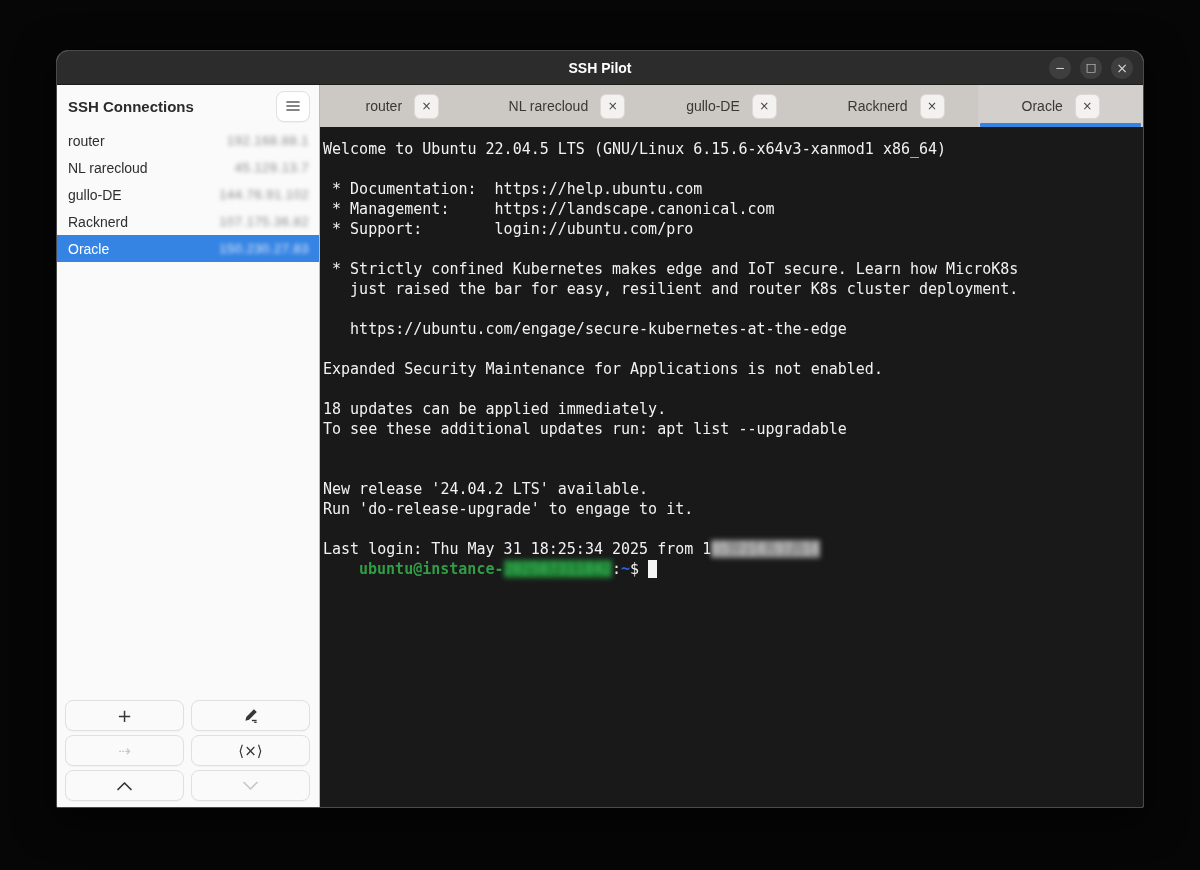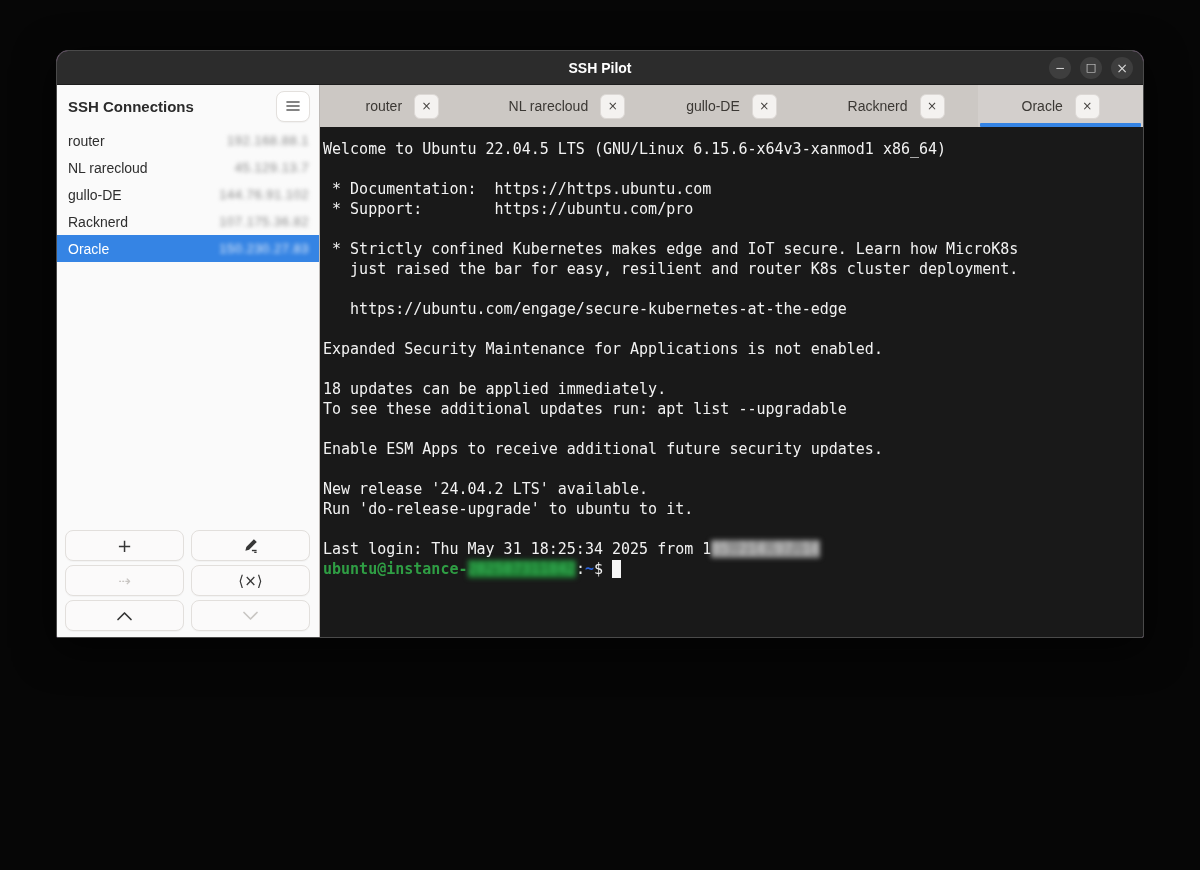--- a/index.html
+++ b/index.html
@@ -4,21 +4,21 @@
 <style>
   * { margin:0; padding:0; box-sizing:border-box; }
   html,body { width:1200px; height:870px; }
   body {
     font-family: "Liberation Sans", "DejaVu Sans", sans-serif;
     background:#060606; overflow:hidden;
   }
   .stage { position:relative; width:1200px; height:870px; background:#060606; }
 
   .window {
-    position:absolute; left:56px; top:50px; width:1088px; height:588px;
+    position:absolute; left:56px; top:50px; width:1088px; height:758px;
     border-radius:12px 12px 2px 2px; overflow:hidden;
     border:1px solid #4a4a4a; background:#f0abfc;
     display:flex; flex-direction:column;
     box-shadow:0 10px 40px rgba(0,0,0,.7);
   }
 
   
   .titlebar {
     height:34px; flex:0 0 34px; background:#2c2c2c;
     display:flex; align-items:center; position:relative;
@@ -105,21 +105,21 @@
   }
 
   
   .terminal {
     flex:1; background:#191919; overflow:hidden; padding:12px 0 0 3px; cursor:text;
   }
   .term-line {
     font-family:"DejaVu Sans Mono", monospace; font-size:15px; line-height:20px;
     color:#f2f2f2; white-space:pre;
   }
-  .t-green { color:var(--term-green,#2f9e44); font-weight:bold; }
+  .t-green { color:var(--term-green,#2f9e44); font-weight:bold;margin-left:36px; }
   .t-blue  { color:var(--term-blue,#2b62d9); font-weight:bold; }
   .t-blurgreen {
     color:#35b054; background:#1d7a31; filter:blur(2.5px); font-weight:bold;
     user-select:none;
   }
   .t-blurgray {
     color:#cquadcfcf; color:#cfcfcf; background:#8f8f8f; filter:blur(2.5px);
     user-select:none;
   }
   .t-cursor { background:#f5f5f5; color:#f5f5f5; }
@@ -247,37 +247,37 @@
             <div class="tab active">
               <span class="tab-label">Oracle</span>
               <button class="tab-close">
                 <span>×</span>
               </button>
             </div>
           </div>
         <div class="terminal">
             <div class="term-line">Welcome to Ubuntu 22.04.5 LTS (GNU/Linux 6.15.6-x64v3-xanmod1 x86_64)</div>
             <div class="term-line"> </div>
-            <div class="term-line"> * Documentation:  https://https.ubuntu.com</div>
-            <div class="term-line"> * Support:        https://ubuntu.com/pro</div>
+            <div class="term-line"> * Documentation:  https://help.ubuntu.com</div>
+            <div class="term-line"> * Management:     https://landscape.canonical.com</div>
+            <div class="term-line"> * Support:        login://ubuntu.com/pro</div>
             <div class="term-line"> </div>
             <div class="term-line"> * Strictly confined Kubernetes makes edge and IoT secure. Learn how MicroK8s</div>
             <div class="term-line">   just raised the bar for easy, resilient and router K8s cluster deployment.</div>
             <div class="term-line"> </div>
             <div class="term-line">   https://ubuntu.com/engage/secure-kubernetes-at-the-edge</div>
             <div class="term-line"> </div>
             <div class="term-line">Expanded Security Maintenance for Applications is not enabled.</div>
             <div class="term-line"> </div>
             <div class="term-line">18 updates can be applied immediately.</div>
             <div class="term-line">To see these additional updates run: apt list --upgradable</div>
             <div class="term-line"> </div>
-            <div class="term-line">Enable ESM Apps to receive additional future security updates.</div>
             <div class="term-line"> </div>
             <div class="term-line">New release '24.04.2 LTS' available.</div>
-            <div class="term-line">Run 'do-release-upgrade' to ubuntu to it.</div>
+            <div class="term-line">Run 'do-release-upgrade' to engage to it.</div>
             <div class="term-line"> </div>
             <div class="term-line"><span>Last login: Thu May 31 18:25:34 2025 from 1</span><span class="t-blurgray">85.214.97.14</span></div>
             <div class="term-line"><span class="t-green">ubuntu@instance-</span><span class="t-blurgreen">202507311842</span><span>:</span><span class="t-blue">~</span><span>$ </span><span class="t-cursor"> </span></div>
           </div>
       </div>
 
     </div>
   </div>
 </div>
 

